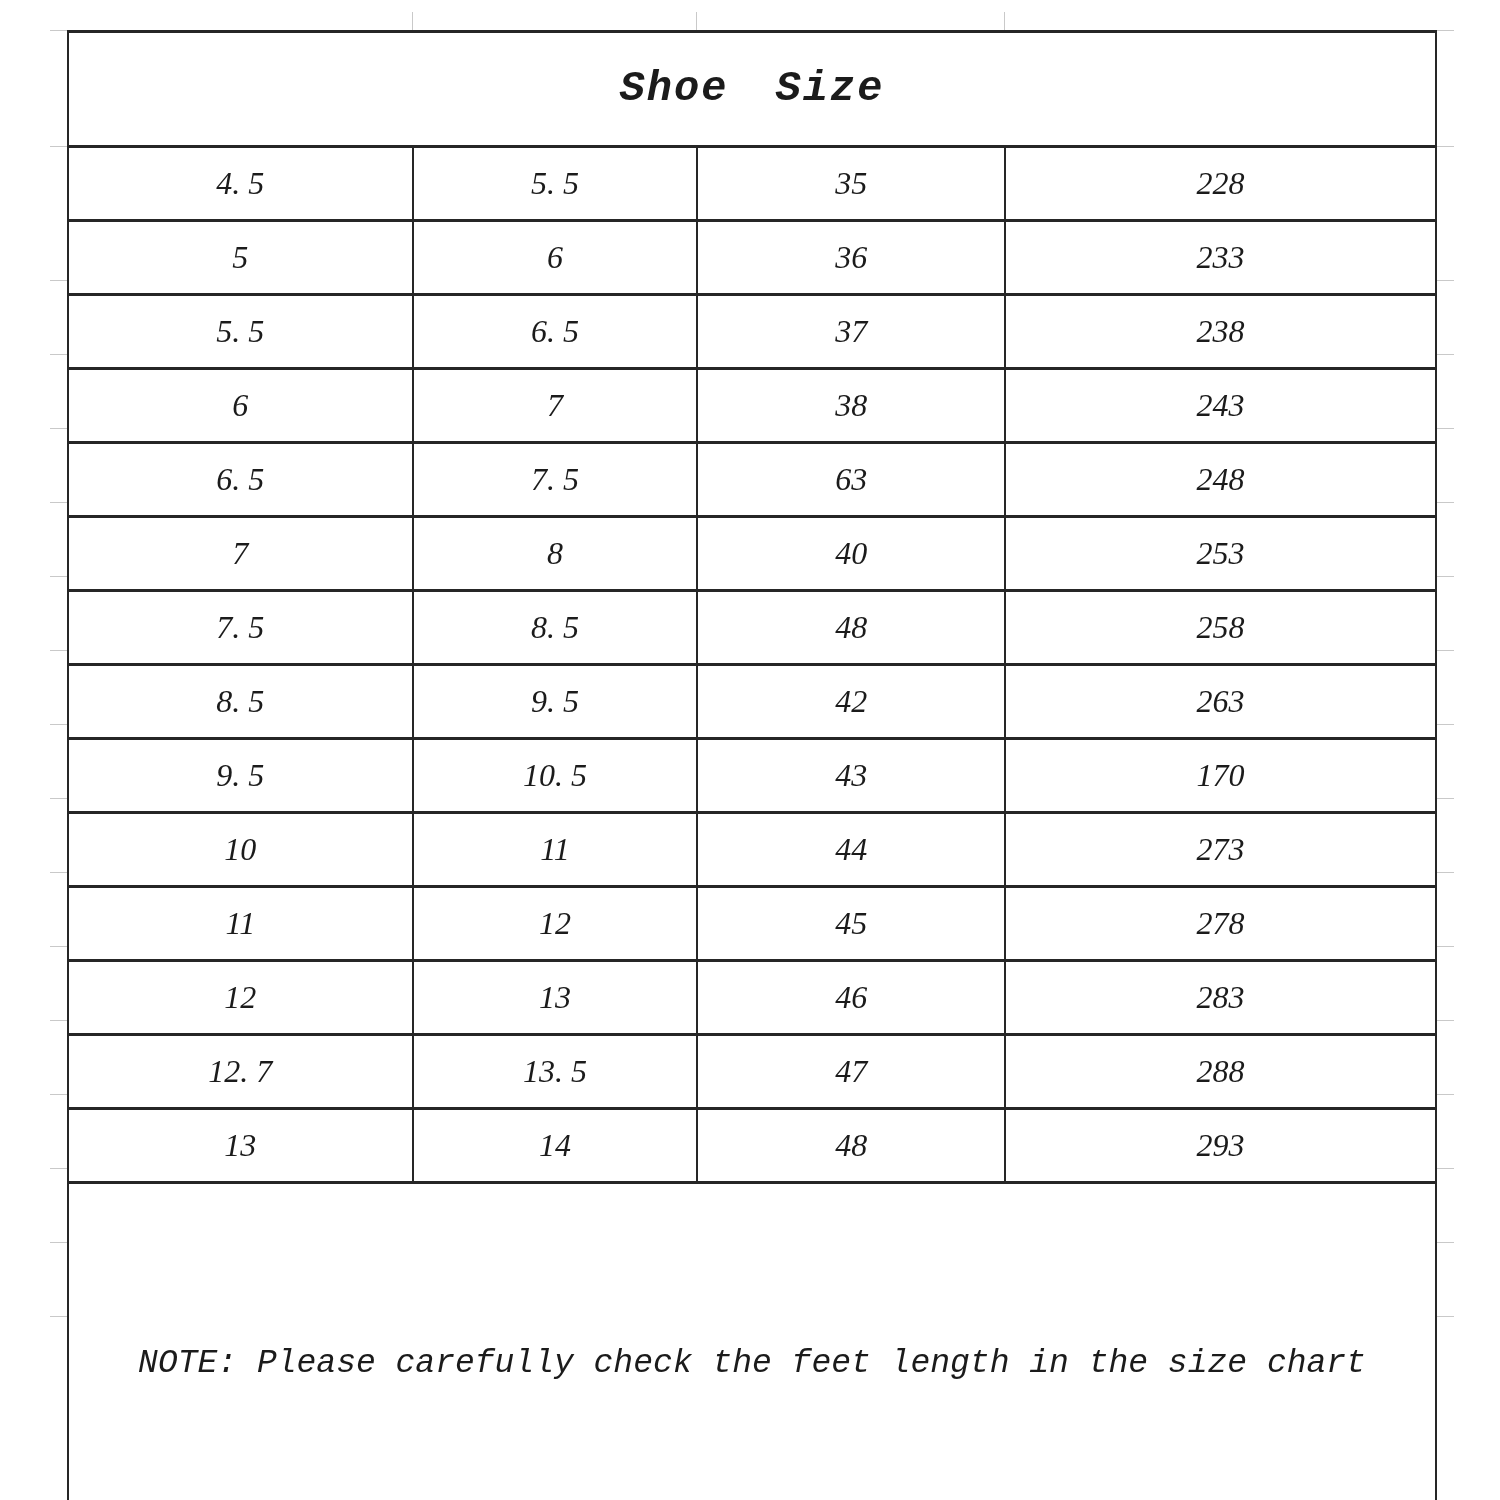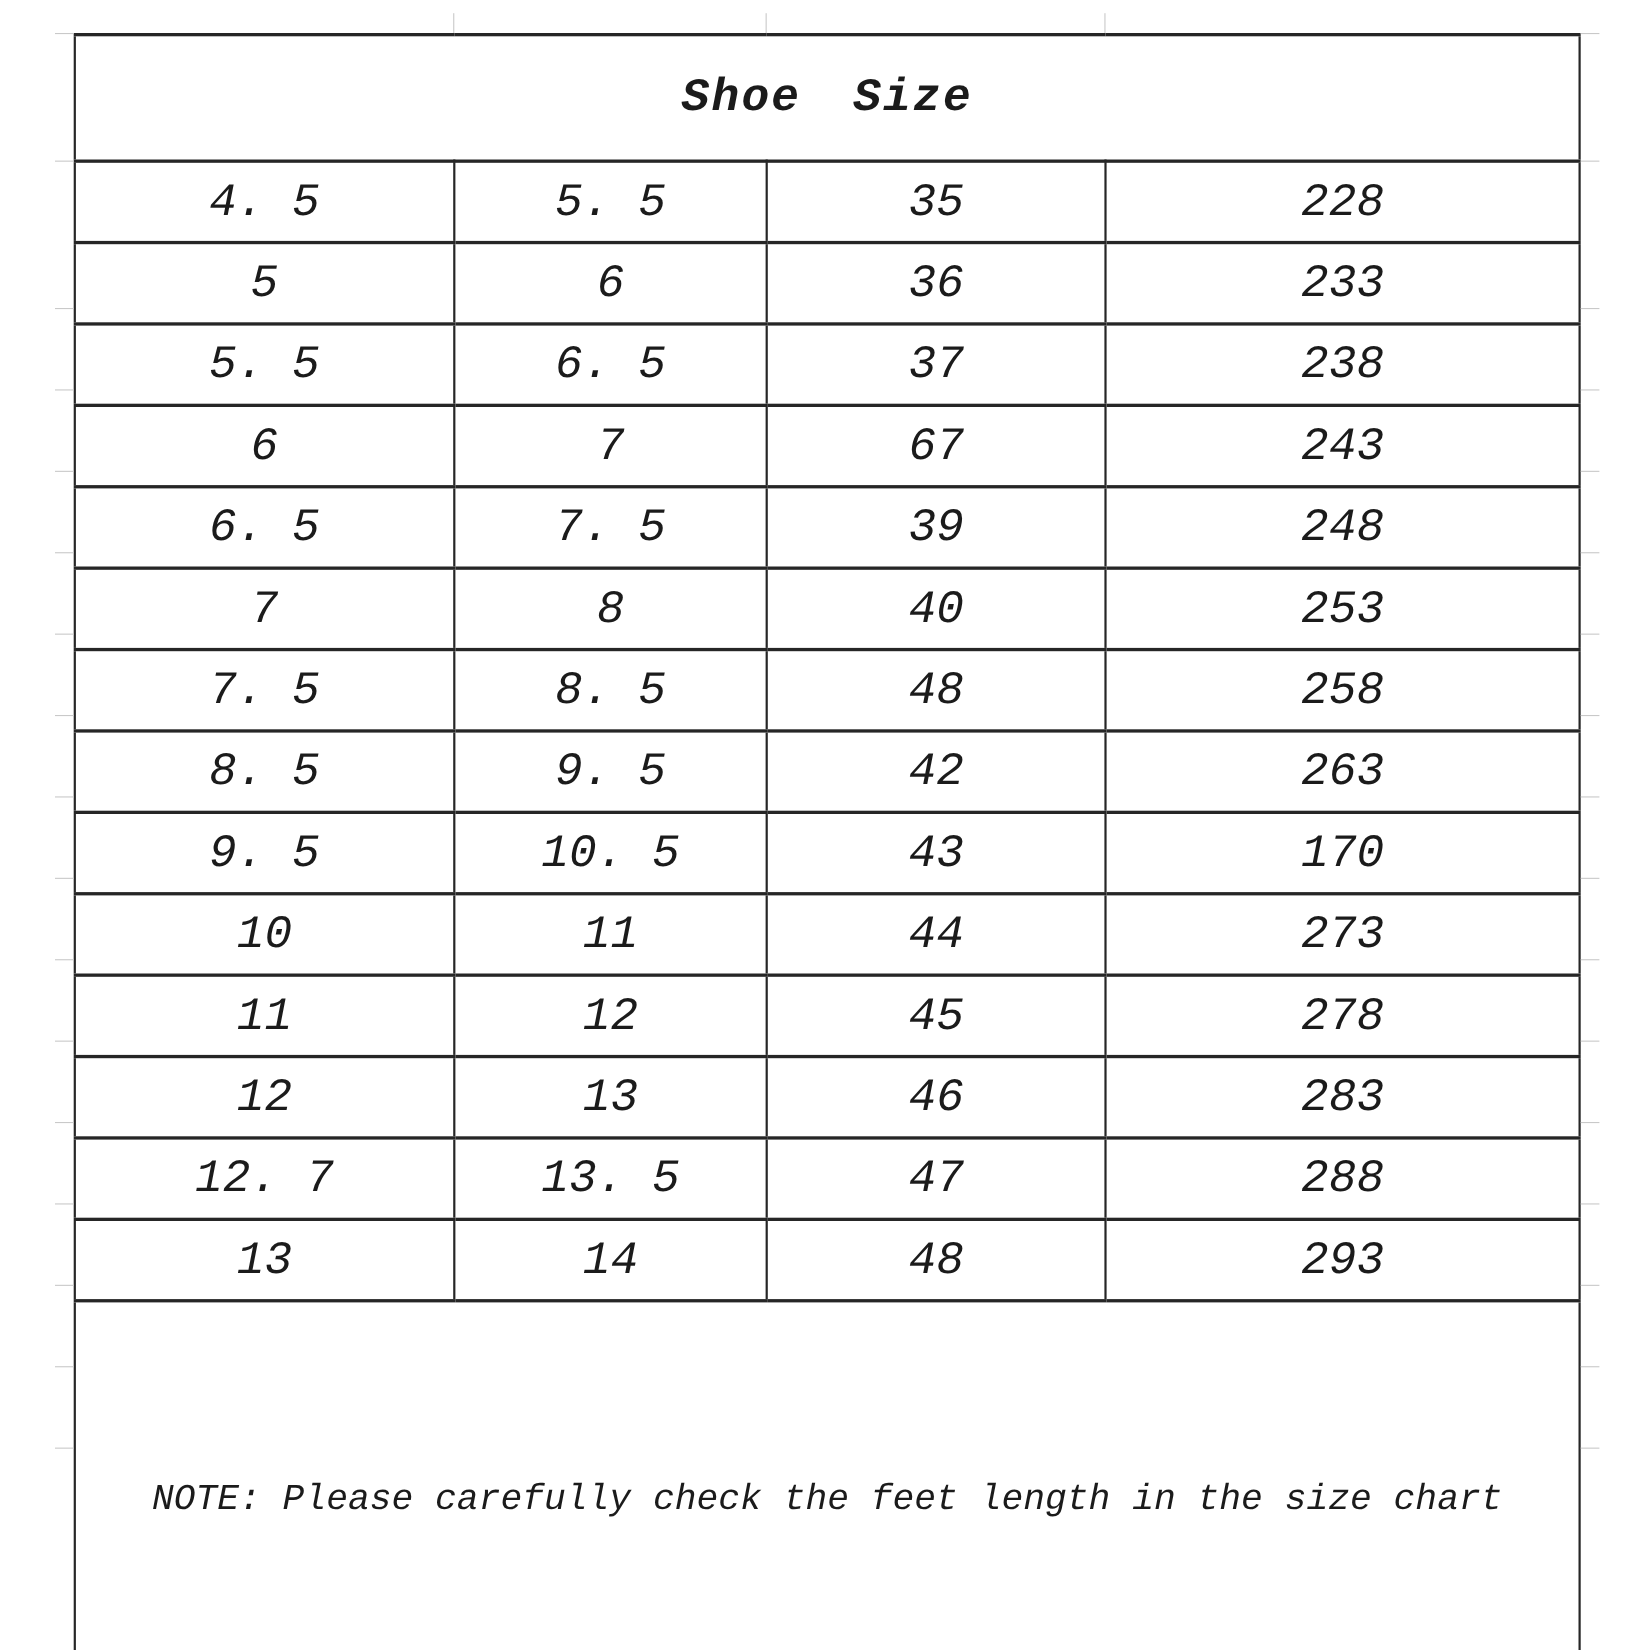--- a/index.html
+++ b/index.html
@@ -26,21 +26,21 @@
   }
   .title-row th{
     height:112px;font-size:42px;font-weight:bold;vertical-align:middle;
     word-spacing:20px;letter-spacing:2px;font-style:italic;
   }
   .header-row th{
     height:121px;font-size:41px;font-weight:bold;
     vertical-align:bottom;padding-bottom:10px;
   }
   .data-row td{
-    height:71px;font-size:42px;font-weight:normal;vertical-align:middle;
+    height:71px;font-size:32px;font-weight:normal;vertical-align:middle;font-family:Liberation Serif, serif;
   }
   .note-row td{
     height:223px;font-size:33px;font-weight:normal;vertical-align:middle;
     line-height:72px;
   }
   .stub{position:absolute;background:var(--grid-color);pointer-events:none;}
 </style>
 </head>
 <body>
 
@@ -72,27 +72,27 @@
         </tr>
         <tr class="data-row">
           <td>5. 5</td>
           <td>6. 5</td>
           <td>37</td>
           <td>238</td>
         </tr>
         <tr class="data-row">
           <td>6</td>
           <td>7</td>
-          <td>67</td>
+          <td>38</td>
           <td>243</td>
         </tr>
         <tr class="data-row">
           <td>6. 5</td>
           <td>7. 5</td>
-          <td>39</td>
+          <td>63</td>
           <td>248</td>
         </tr>
         <tr class="data-row">
           <td>7</td>
           <td>8</td>
           <td>40</td>
           <td>253</td>
         </tr>
         <tr class="data-row">
           <td>7. 5</td>

